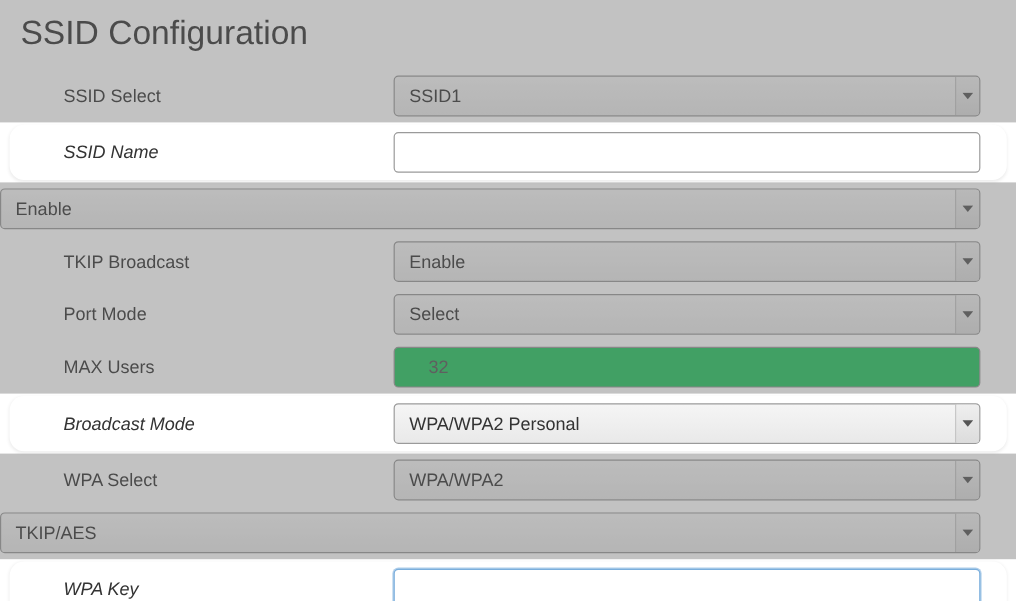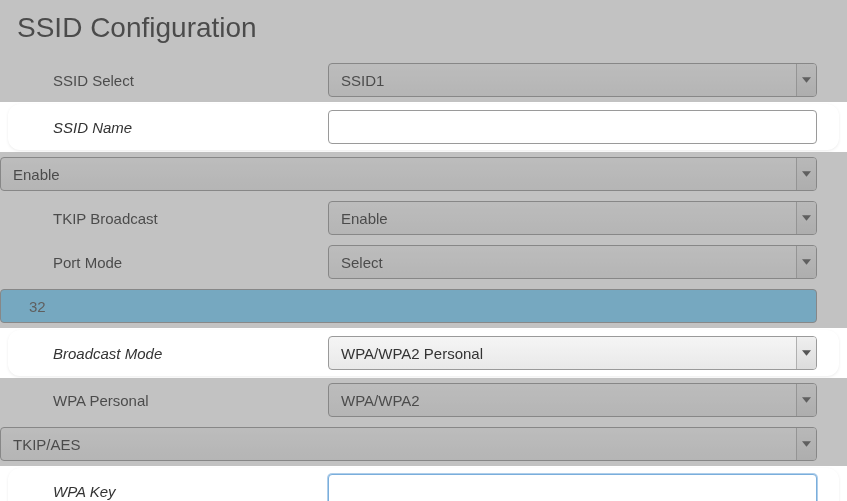--- a/index.html
+++ b/index.html
@@ -77,21 +77,21 @@
     height: 34px;
     border: 1px solid #9a9a9a;
     border-radius: 4px;
     background: #fff;
     padding: 0 12px;
     font-size: 15px;
     color: #333;
     outline: none;
   }
   .text-input.readonly-look {
-    background: #7dd3fc;
+    background: #22c55e;
     color: #555;
     padding-left: 28px;
   }
   .text-input.focused {
     border: 1px solid #7aaedc;
     box-shadow: 0 0 0 1px rgba(122,174,220,0.6);
   }
   .highlight-row {
     background: #fff;
     border-radius: 12px;
@@ -185,20 +185,21 @@
           <div class="select-chevron">
               <svg viewBox="0 0 10 6">
                 <path d="M0 0 L5 6 L10 0 Z" fill="#555"></path>
               </svg>
             </div>
         </div>
       </div>
     </div>
 
     <div class="row">
+      <div class="lbl">MAX Users</div>
       <div class="ctl">
         <input class="text-input readonly-look" type="text" value="32" style="">
       </div>
     </div>
   </div>
 
   <div class="highlight-row row">
     <div class="lbl">Broadcast Mode</div>
     <div class="ctl">
       <div class="select-wrap">
@@ -209,21 +210,21 @@
             <svg viewBox="0 0 10 6">
               <path d="M0 0 L5 6 L10 0 Z" fill="#555"></path>
             </svg>
           </div>
       </div>
     </div>
   </div>
 
   <div class="dim-block">
     <div class="row">
-      <div class="lbl">WPA Personal</div>
+      <div class="lbl">WPA Select</div>
       <div class="ctl">
         <div class="select-wrap">
           <div class="select-box">
               <span>WPA/WPA2</span>
             </div>
           <div class="select-chevron">
               <svg viewBox="0 0 10 6">
                 <path d="M0 0 L5 6 L10 0 Z" fill="#555"></path>
               </svg>
             </div>

